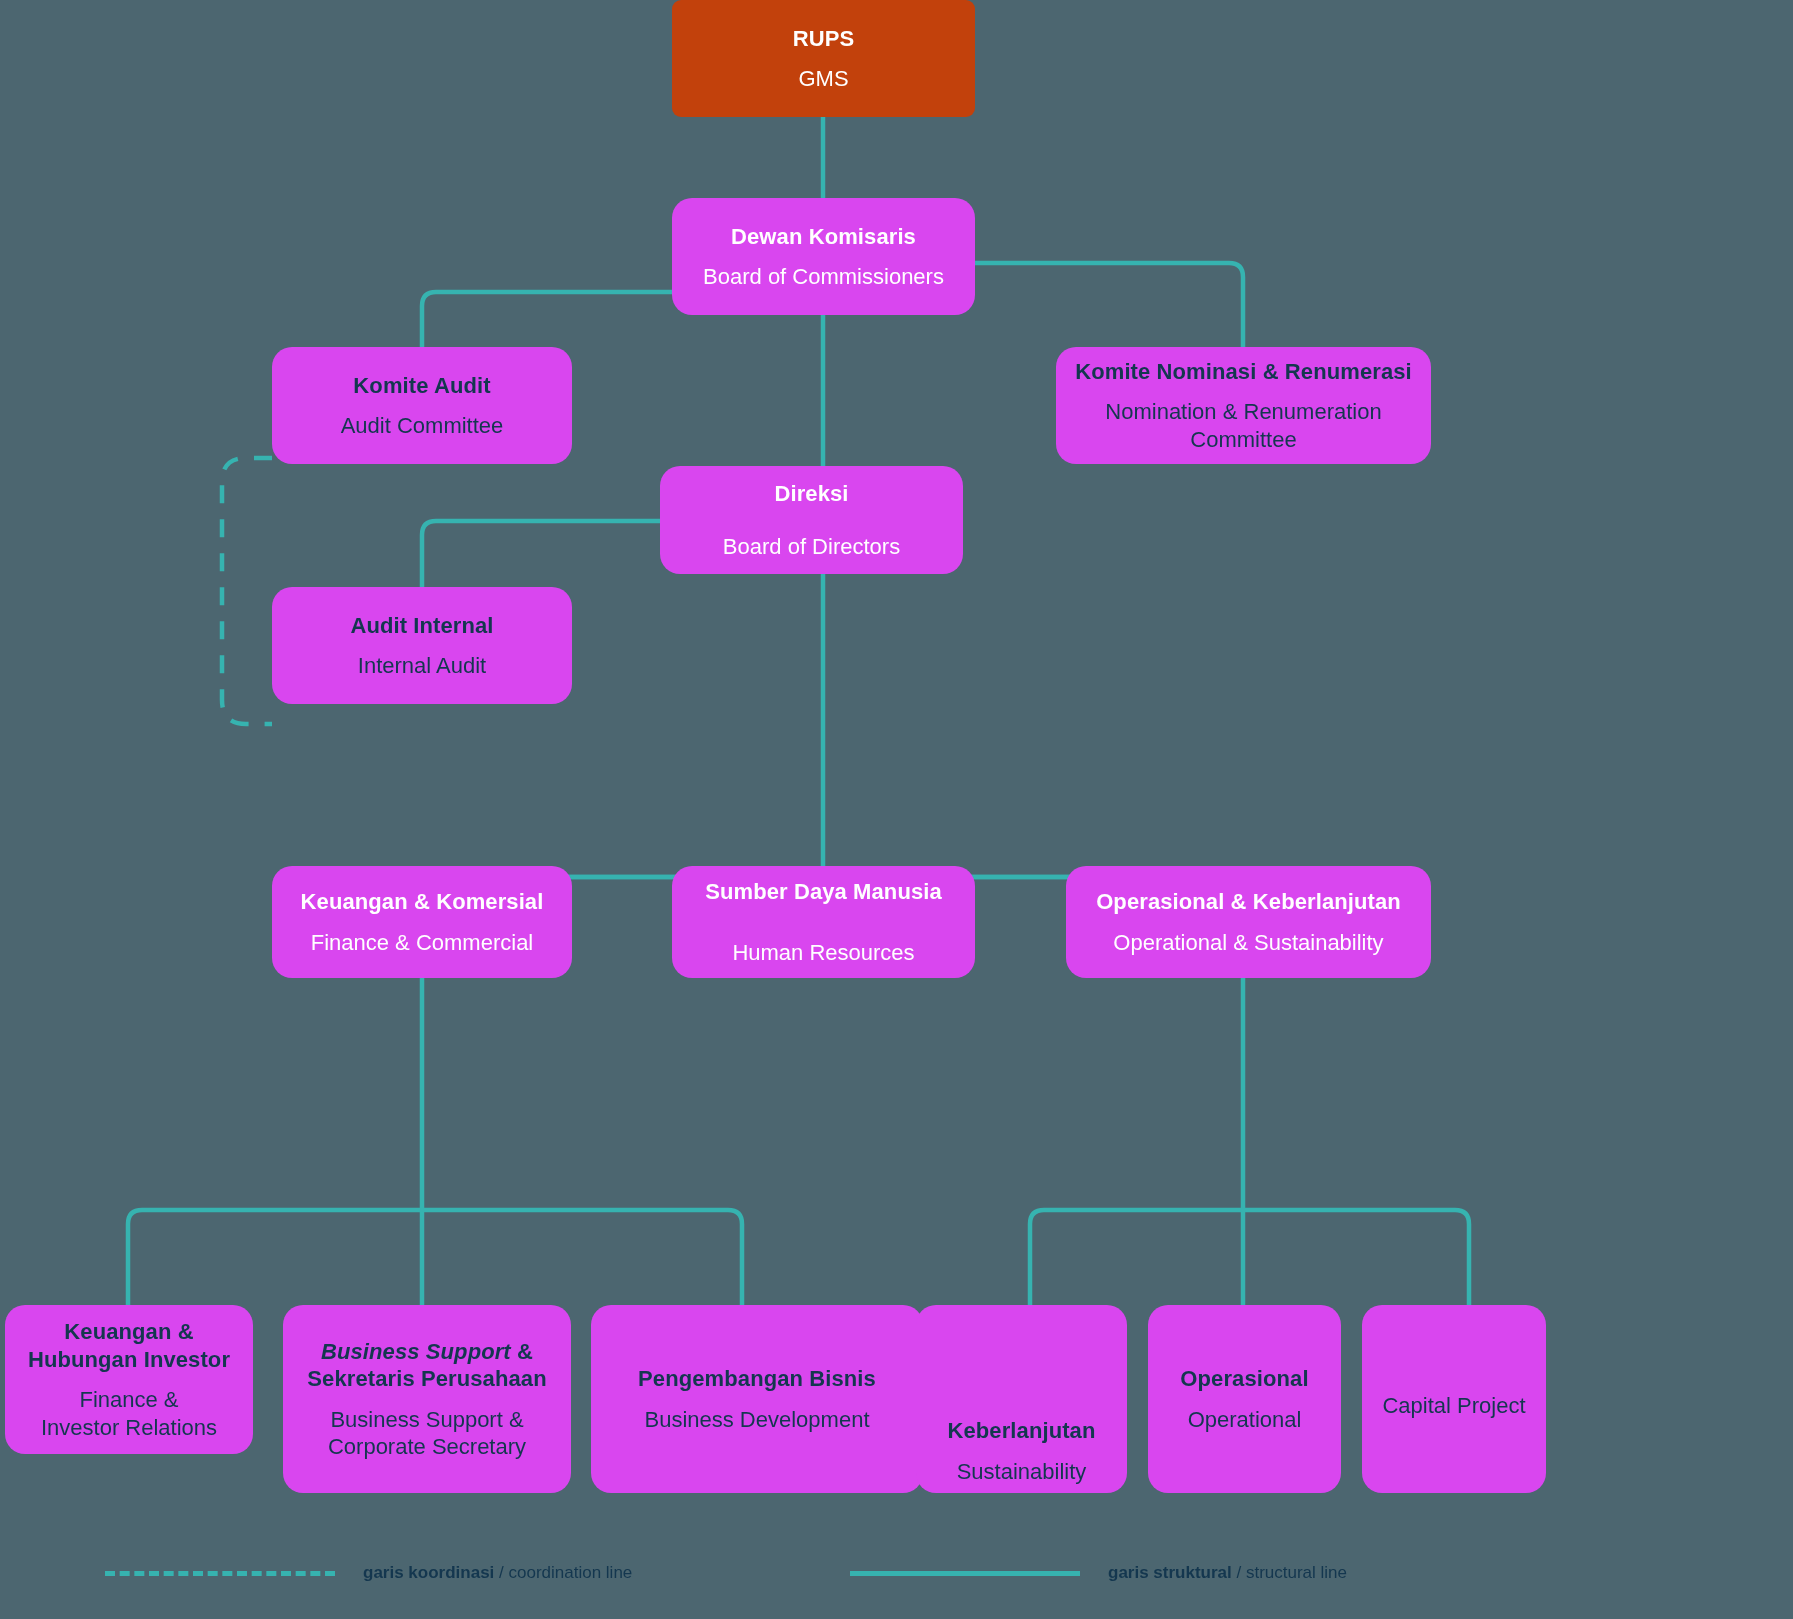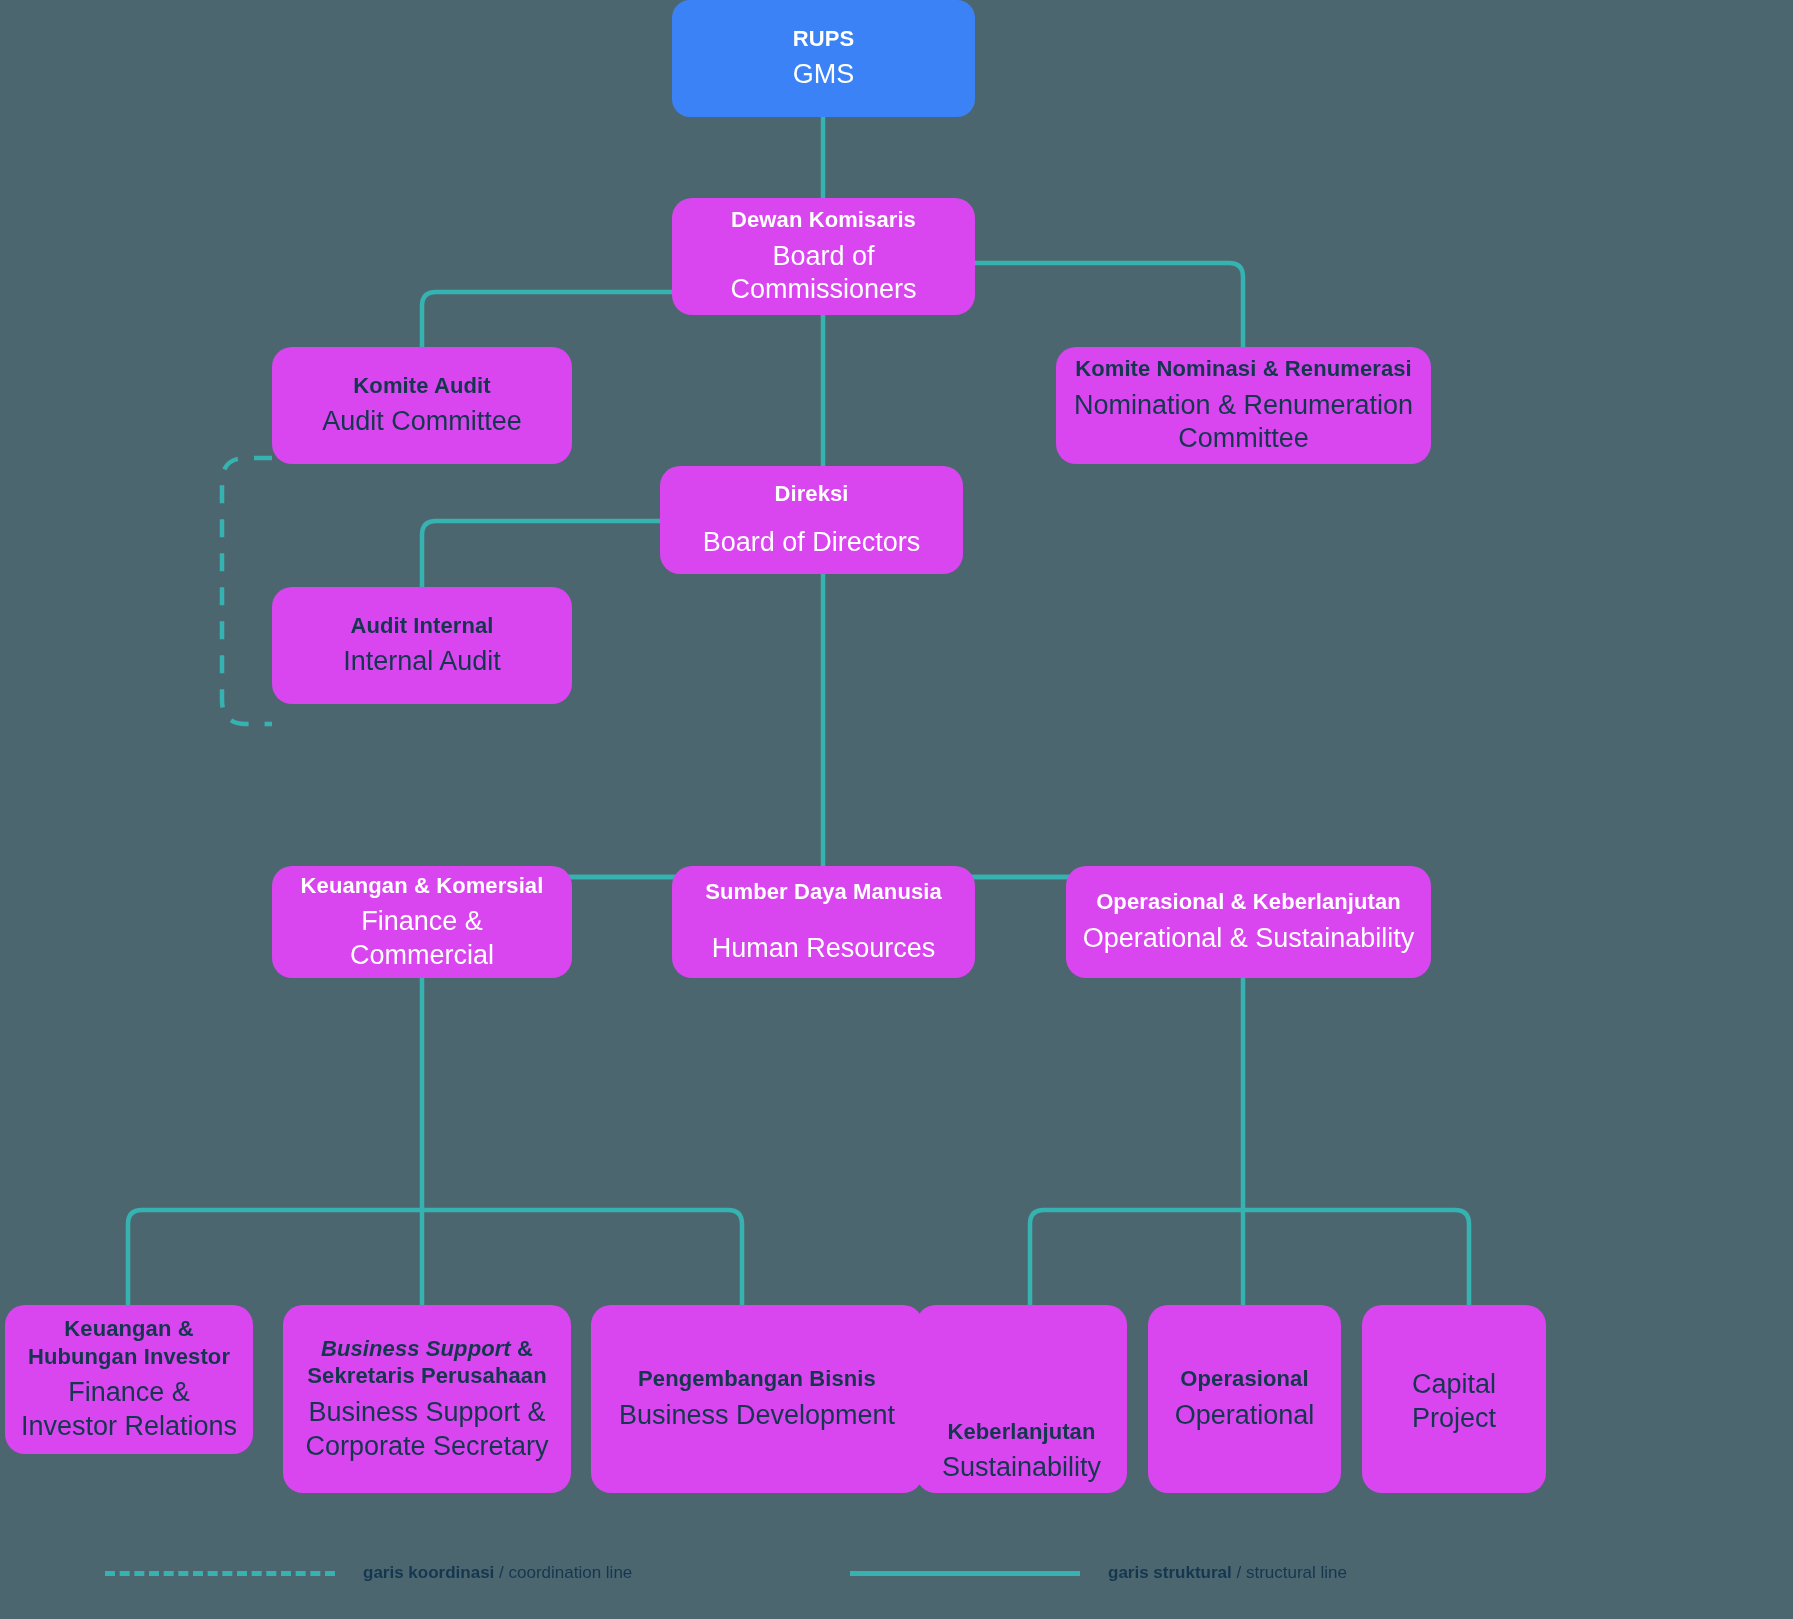--- a/index.html
+++ b/index.html
@@ -40,28 +40,28 @@
     padding: 8px 14px;
     line-height: 1.25;
   }
   .node .t1 {
     font-weight: bold;
     font-size: 22px;
     letter-spacing: 0.1px;
   }
   .node .t2 {
     font-weight: normal;
-    font-size: 27px;
-    margin-top: 6px;
+    font-size: 22px;
+    margin-top: 13px;
   }
   
   .node.root {
-    background: #3b82f6;
+    background: #c2410c;
     color: #ffffff;
-    border-radius: 18px;
+    border-radius: 9px;
   }
   
   .node.white-text {
     color: #ffffff;
   }
   
   .node.navy-text {
     color: #14374f;
   }
   .node.navy-text .t2 { color: #14374f; }

